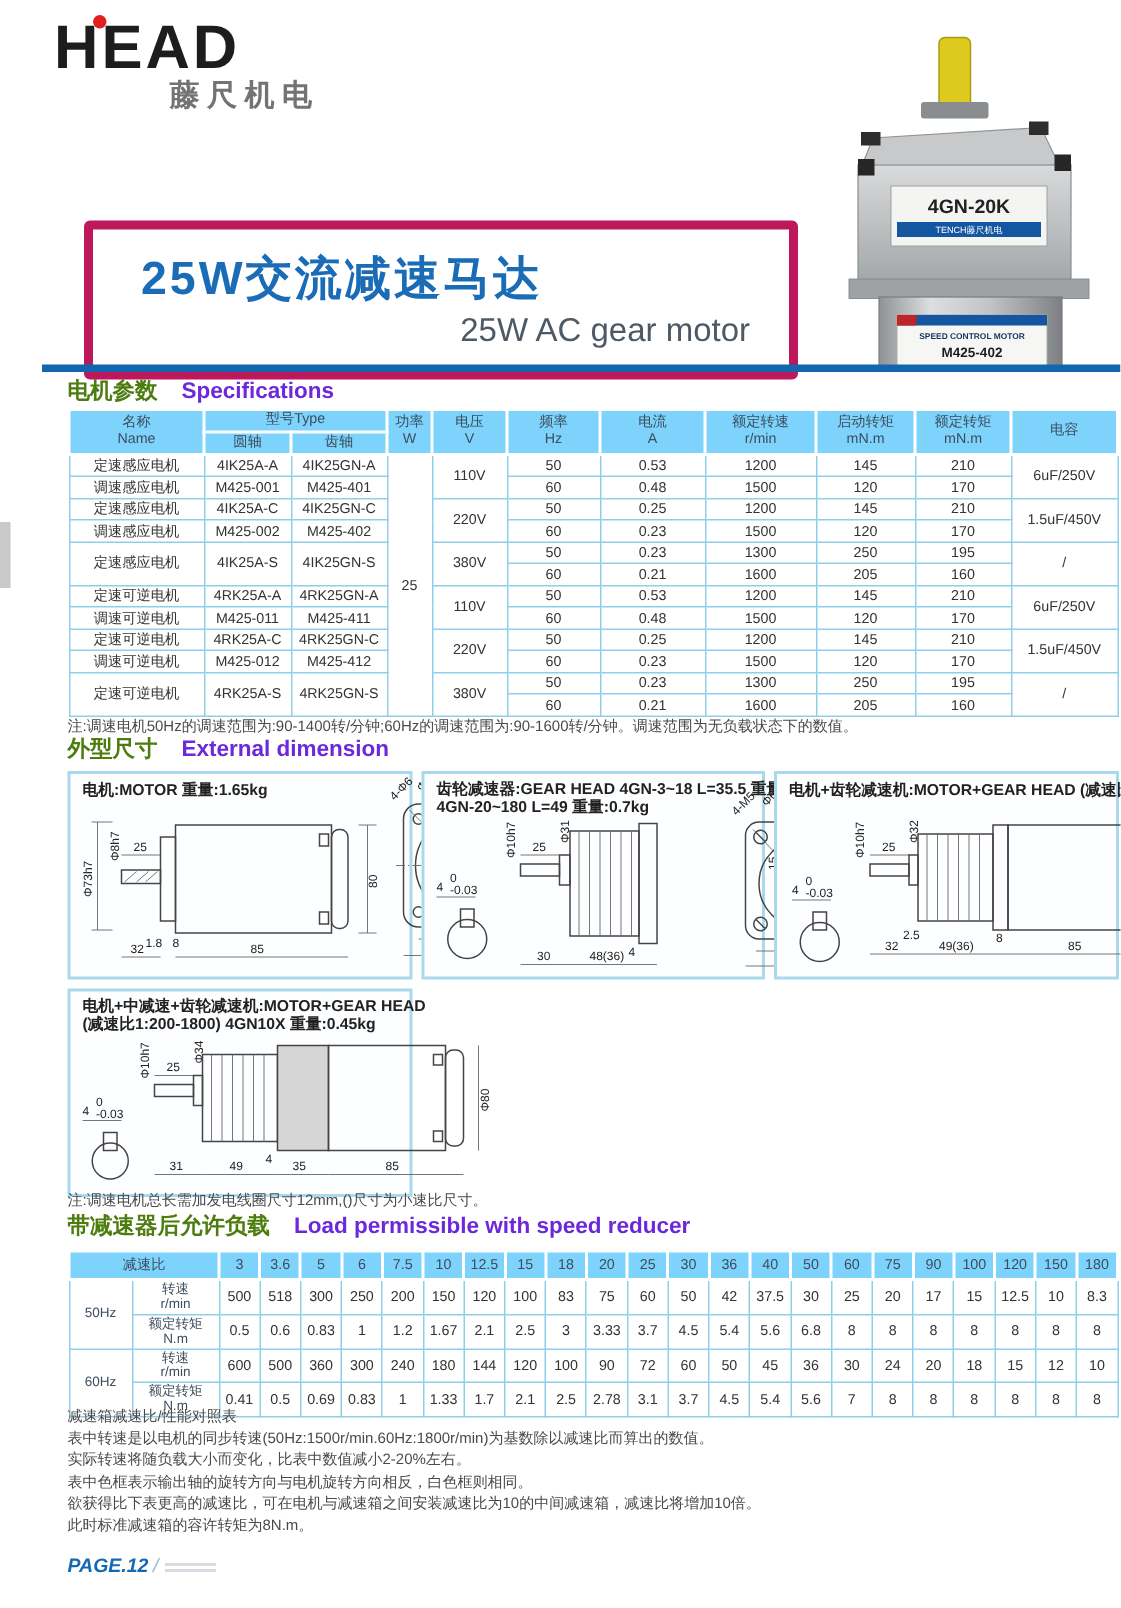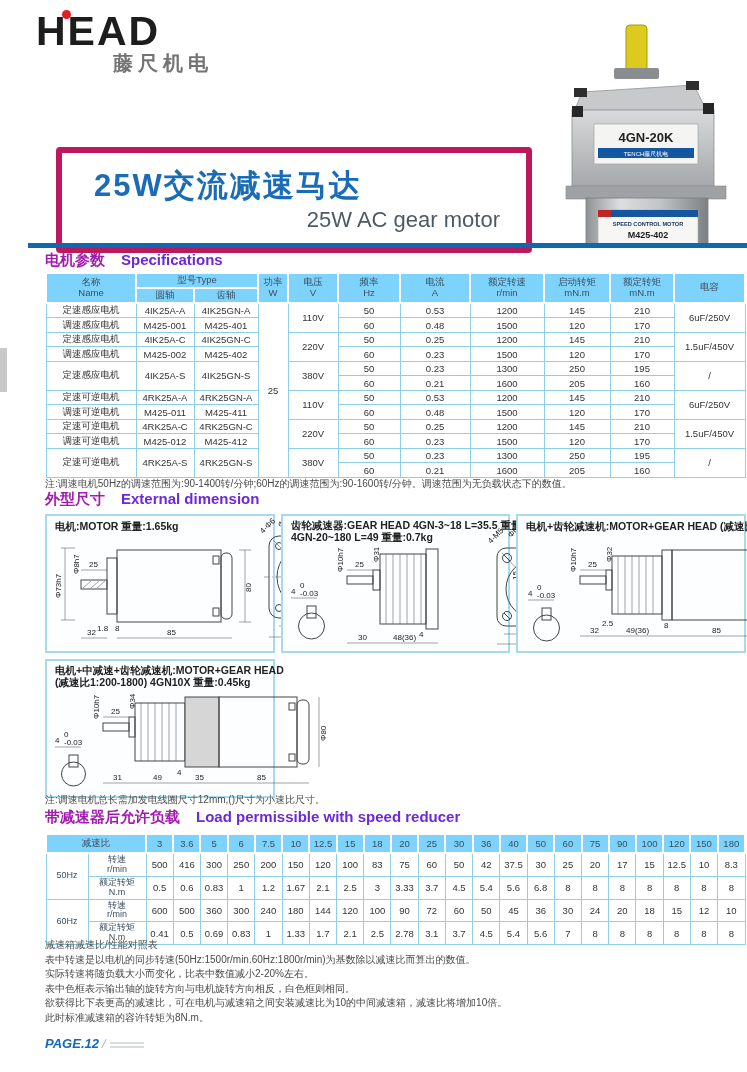--- a/index.html
+++ b/index.html
@@ -10,21 +10,21 @@
   .logo{left:36px;top:8px;font-size:41px;font-weight:900;letter-spacing:2px;color:#1d1d1d;}
   .logo-dot{left:62px;top:10px;width:9px;height:9px;border-radius:50%;background:#e02020;}
   .logo-cn{left:113px;top:50px;font-size:20px;font-weight:900;letter-spacing:5px;color:#737373;}
   .banner{left:56px;top:99px;width:464px;height:94px;border:6px solid #be185d;border-radius:4px;margin-top:48px;}
   .banner-cn{left:32px;top:12px;font-size:31px;font-weight:800;color:#1b6cb7;letter-spacing:2px;position:absolute;}
   .banner-en{right:26px;top:54px;font-size:22px;color:#4d5a66;position:absolute;text-align:right;}
   .divider{left:28px;top:243px;width:719px;height:5px;background:#1166ad;}
   .side-tab{left:0;top:348px;width:7px;height:44px;background:#c9c9c9;}
   
   .sec{left:45px;font-size:15px;font-weight:800;}
-  .sec .cn{color:#a21caf;}
+  .sec .cn{color:#4d7c0f;}
   .sec .en{color:#6d28d9;font-weight:700;margin-left:16px;}
   .note{left:45px;font-size:10px;color:#4a4a4a;}
   
   table{border-collapse:collapse;table-layout:fixed;}
   .spec{left:45px;top:272px;width:701px;text-align:center;}
   .spec th{background:#7dd3fc;border:2px solid #fff;font-weight:400;color:#3c4d5e;font-size:9.5px;line-height:1.15;padding:1px 0;}
   .spec td{border:1px solid #8ecfe8;font-size:9.5px;color:#333;height:13.5px;padding:0 1px;}
   
   .panels{left:45px;top:514px;width:701px;display:grid;grid-template-columns:1fr 1fr 1fr;gap:6px;}
   .panel{border:2px solid #a9d9ec;background:#fdfeff;height:135px;position:relative;}
@@ -522,21 +522,21 @@
         <th class="b">90</th>
         <th class="b">100</th>
         <th class="b">120</th>
         <th class="b">150</th>
         <th class="b">180</th>
   </tr>
   <tr>
     <th class="w" rowspan="2">50Hz</th>
     <th class="w"><span>转速</span><br><span>r/min</span></th>
     <td>500</td>
-        <td>416</td>
+        <td>518</td>
         <td>300</td>
         <td>250</td>
         <td>200</td>
         <td>150</td>
         <td>120</td>
         <td>100</td>
         <td>83</td>
         <td>75</td>
         <td>60</td>
         <td>50</td>

